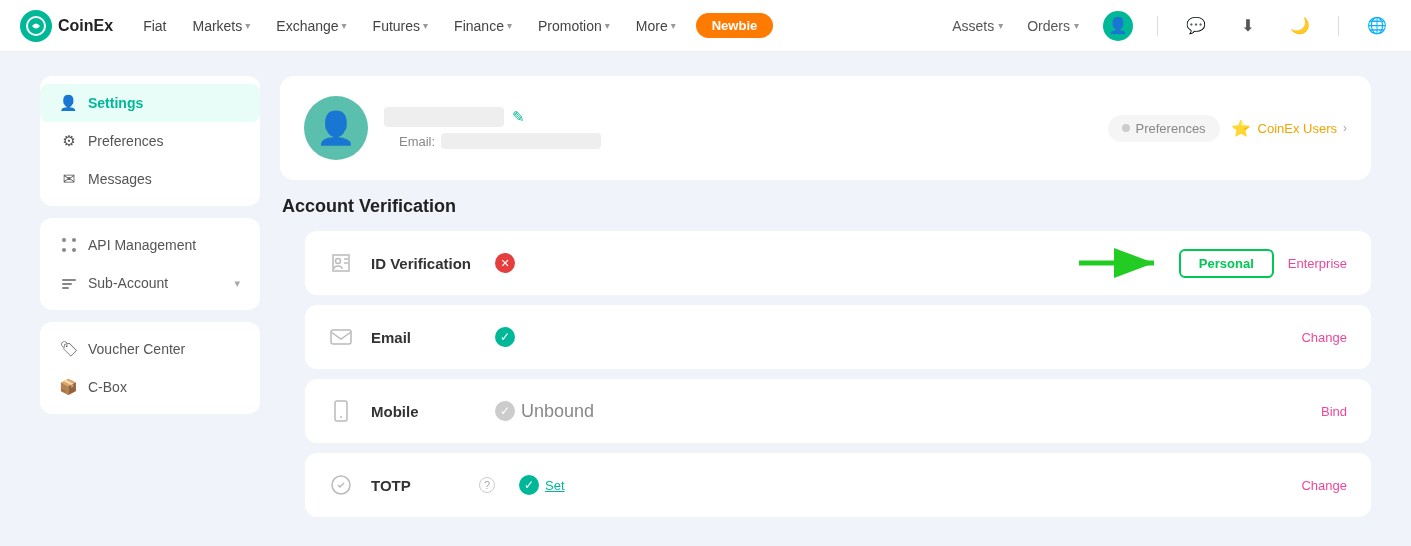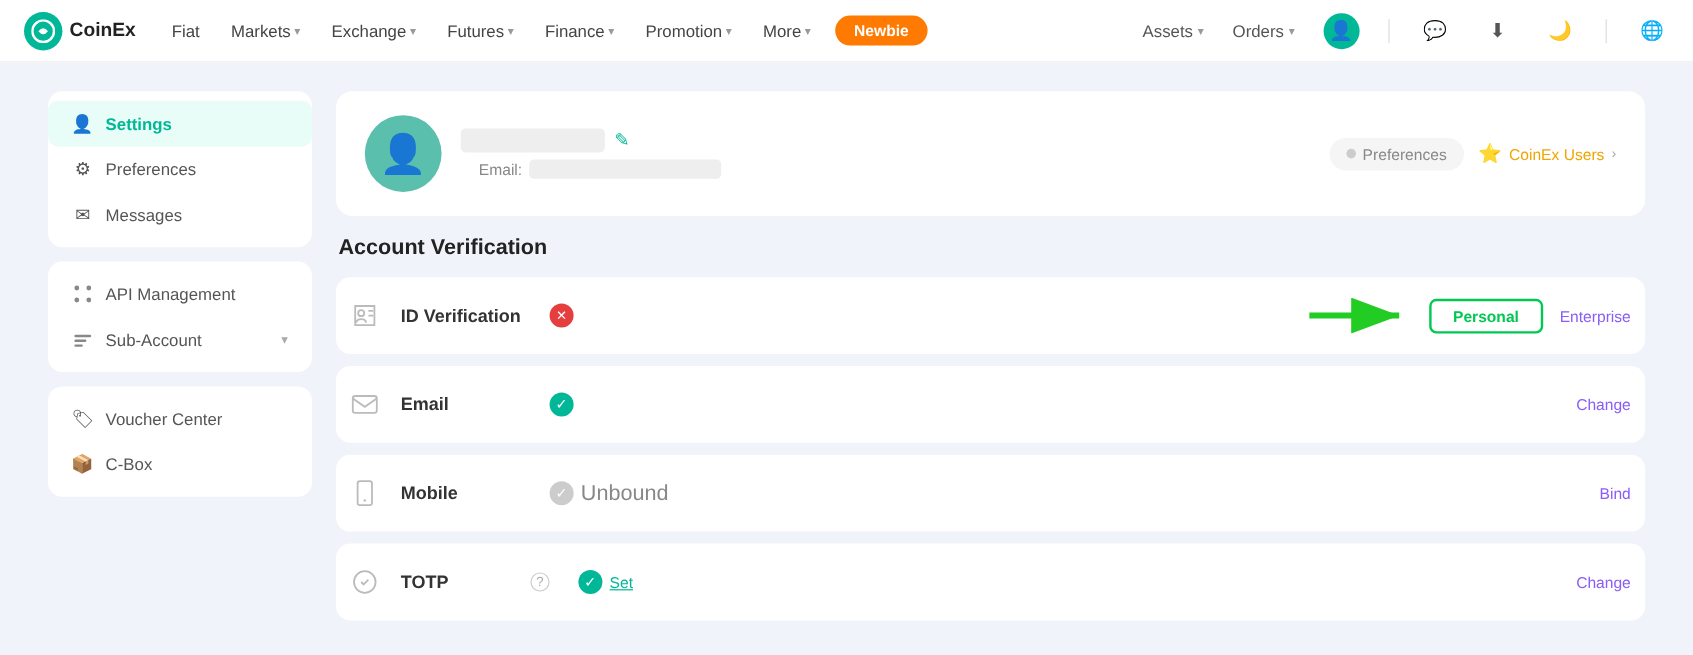--- a/index.html
+++ b/index.html
@@ -211,24 +211,25 @@
       padding-left: 2px;
     }
     .verification-list {
       display: flex;
       flex-direction: column;
       gap: 10px;
     }
     .verification-row {
       background: #fff;
       border-radius: 12px;
-      padding: 16px 8px;
+      padding: 16px 20px;
       display: flex;
       align-items: center;
       gap: 14px;
+      margin-left: 25px;
     }
     .v-row-icon {
       width: 32px; height: 32px;
       display: flex; align-items: center; justify-content: center;
       font-size: 20px;
       color: #aaa;
       flex-shrink: 0;
     }
     .v-row-label {
       font-size: 15px;
@@ -280,21 +281,21 @@
       cursor: pointer;
     }
     .action-btn.active-btn {
       border: 2px solid #00c853;
       color: #00c853;
       font-weight: 600;
     }
     .action-btn-plain {
       border: none;
       background: none;
-      color: #8b5cf6;
+      color: #ec4899;
       font-size: 13px;
       cursor: pointer;
       padding: 5px 4px;
     }
 
     
     .help-icon {
       display: inline-flex; align-items: center; justify-content: center;
       width: 16px; height: 16px;
       border: 1px solid #ccc;

